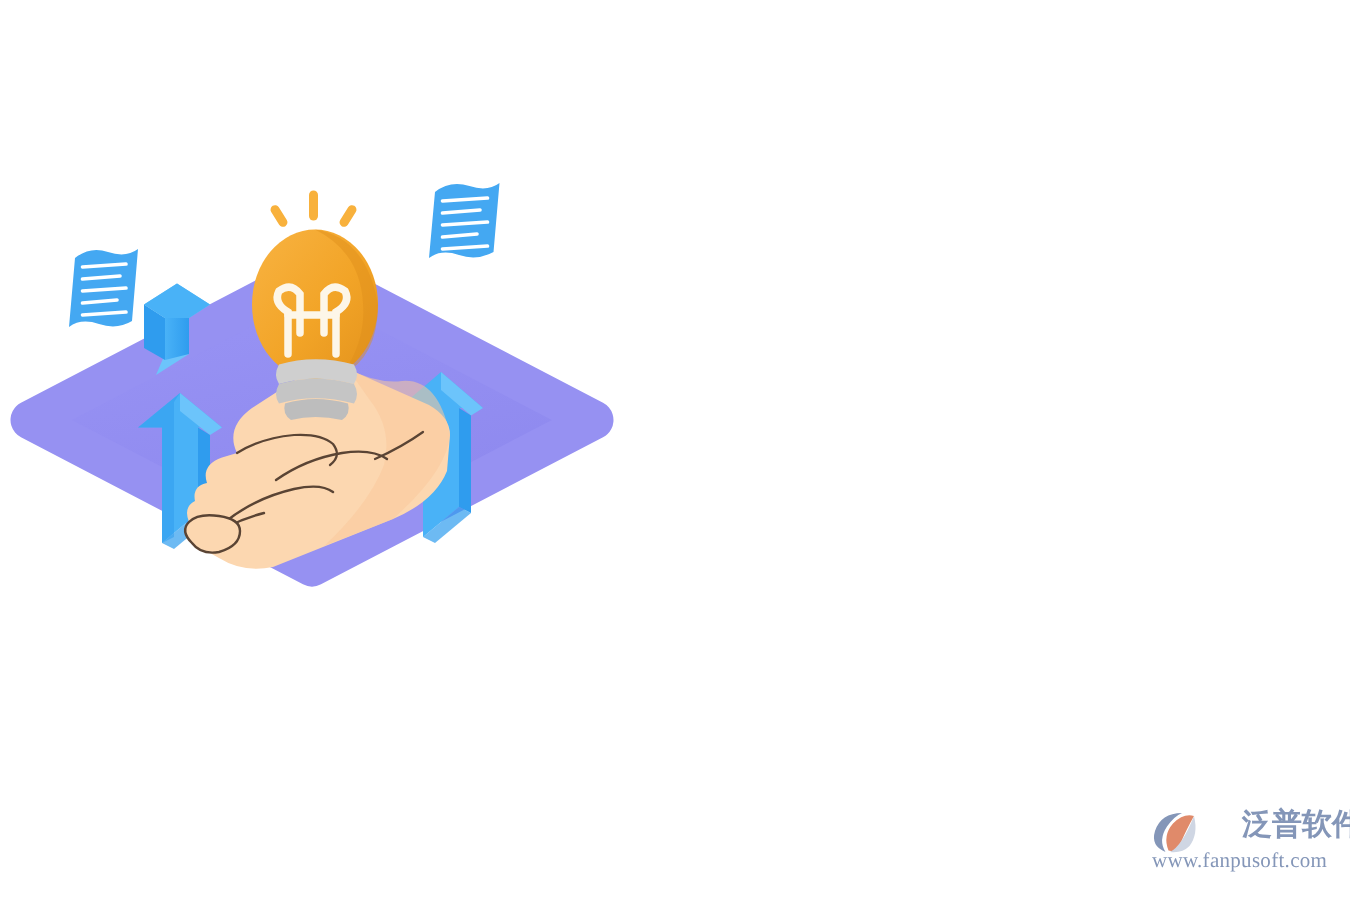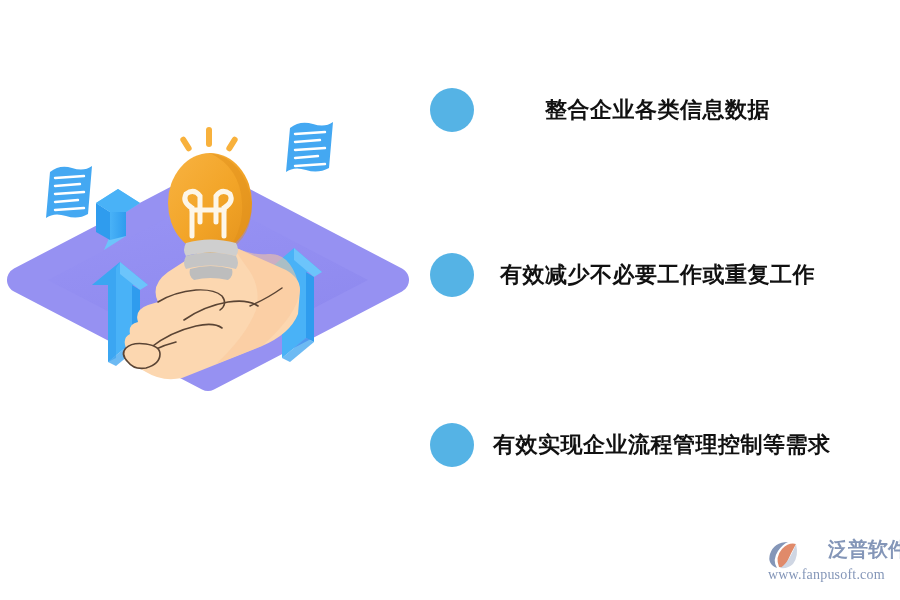--- a/index.html
+++ b/index.html
@@ -209,38 +209,20 @@
 
         <g>
           <path d="M 186 133 Q 210 126 236 133 Q 240 140 236 146 Q 210 139 186 146 Q 182 140 186 133 Z" fill="#cfcfcf"></path>
           <path d="M 186 146 Q 210 139 236 146 Q 240 153 236 159 Q 210 152 186 159 Q 182 153 186 146 Z" fill="#c5c5c5"></path>
           <path d="M 190 159 Q 210 153 232 159 Q 234 166 228 170 Q 210 166 194 170 Q 188 166 190 159 Z" fill="#bdbdbd"></path>
         </g>
       </g>
     </svg>
   </div>
 
-  <div id="bullet-list">
-
-    <div class="bullet-row r0">
-      <span class="bullet-dot"></span>
-      <span class="bullet-text">整合企业各类信息数据</span>
-    </div>
-
-    <div class="bullet-row r1">
-      <span class="bullet-dot"></span>
-      <span class="bullet-text">有效减少不必要工作或重复工作</span>
-    </div>
-
-    <div class="bullet-row r2">
-      <span class="bullet-dot"></span>
-      <span class="bullet-text">有效实现企业流程管理控制等需求</span>
-    </div>
-
-  </div>
 
   <div id="logo">
     <div id="logo-mark">
       <svg width="34" height="30" viewBox="0 0 34 30" xmlns="http://www.w3.org/2000/svg">
         <path d="M 22 2 Q 8 2 4 14 Q 1 24 11 28 Q 6 20 12 11 Q 17 4 22 2 Z" fill="#8496b8"></path>
         <path d="M 13 27 Q 9 17 16 9 Q 23 2 30 4 Q 25 13 22 20 Q 20 25 18 28 Z" fill="#e08a6a"></path>
         <path d="M 14 28 Q 22 24 30 4 Q 33 16 27 24 Q 22 29 14 28 Z" fill="#cfd6e3"></path>
       </svg>
     </div>
     <div id="logo-name">泛普软件</div>

